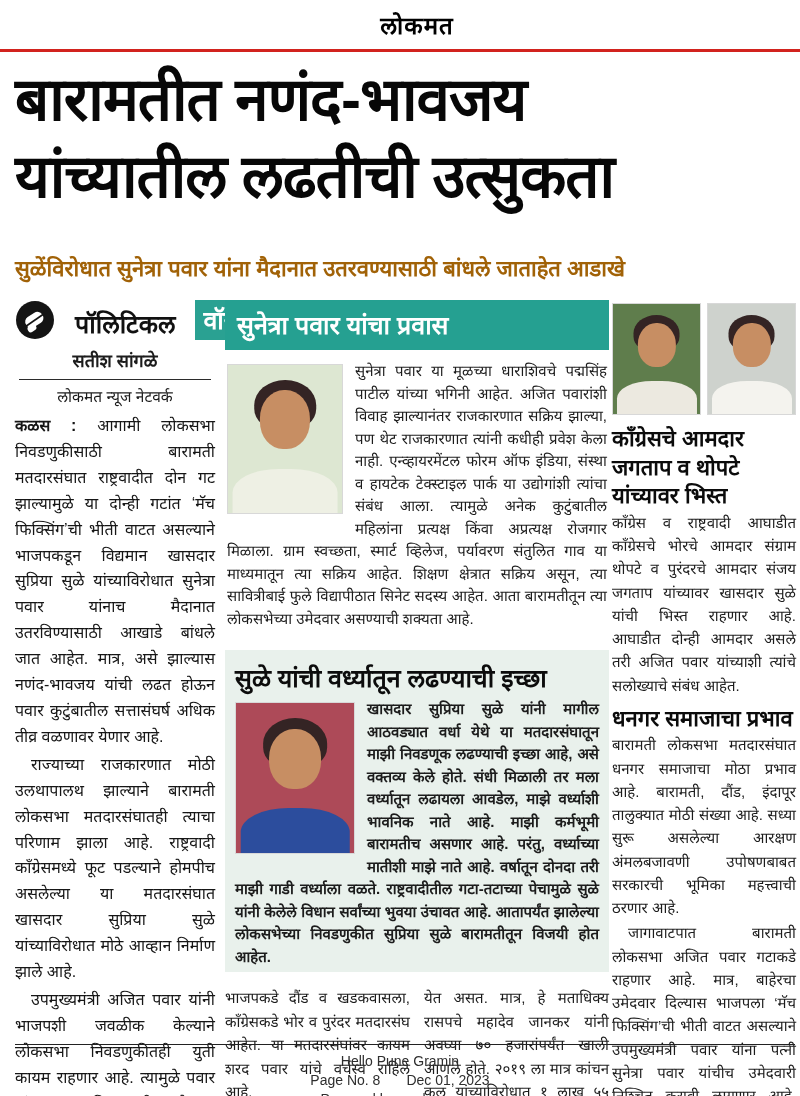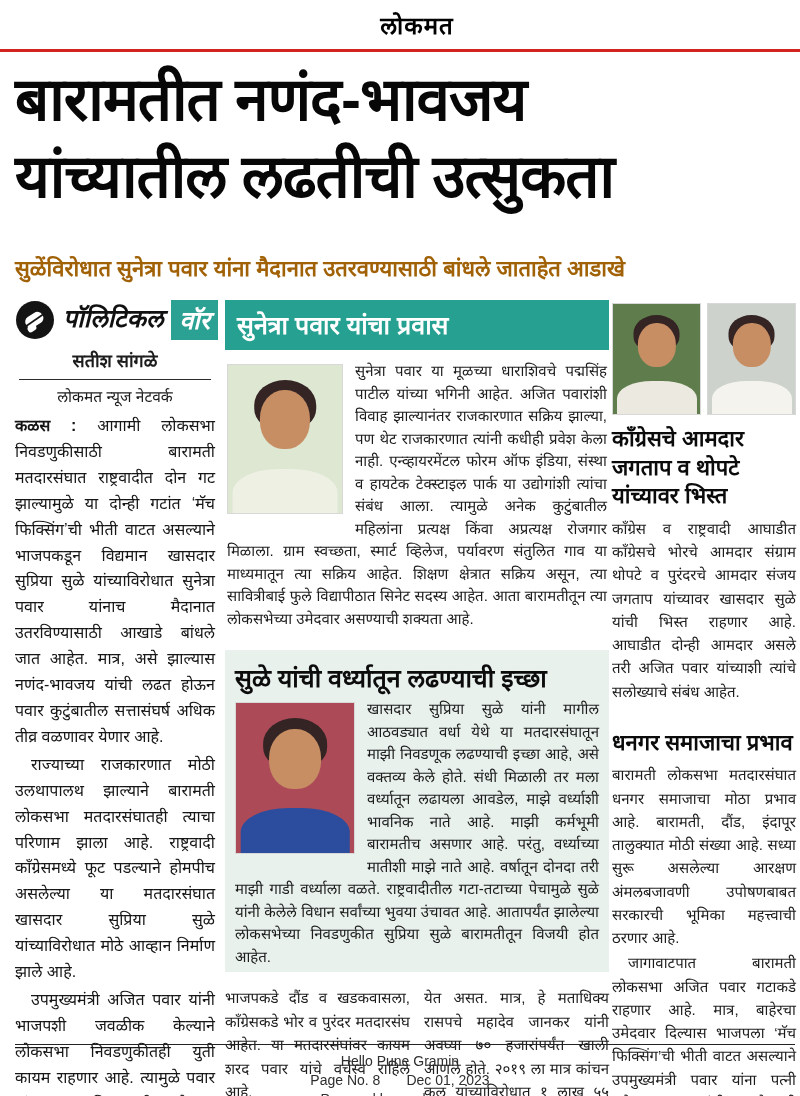--- a/index.html
+++ b/index.html
@@ -15,60 +15,60 @@
   
   .headline { position:absolute; top:62px; left:15px; right:8px; font-weight:800; font-size:60px; line-height:1.28; color:#070707; letter-spacing:-1px; }
   .subhead { position:absolute; top:252px; left:15px; right:8px; font-weight:700; font-size:22px; color:#a16207; }
 
   
   .col-left  { position:absolute; top:300px; left:15px;  width:200px; }
   .col-mid   { position:absolute; top:300px; left:225px; width:384px; }
   .col-right { position:absolute; top:303px; left:612px; width:184px; }
 
   
-  .pw-row { display:flex; align-items:flex-start; gap:8px;font-style:italic; }
+  .pw-row { display:flex; align-items:flex-end; gap:20px; }
   .pw-icon { width:40px; height:40px; flex:0 0 auto; }
   .pw-black { font-size:25px; font-weight:800; color:#111; }
   .pw-teal { font-size:25px; font-weight:800; color:#fff; background:#2aa192; padding:2px 8px 4px; }
   .byline { text-align:center; font-weight:700; font-size:18px; margin-top:8px; }
   .byline-rule { border-top:1.5px solid #2b2b2b; margin:7px 4px 5px; }
   .credit { text-align:center; font-size:15.5px; margin-bottom:6px; }
   .body-text { font-size:16px; line-height:1.62; text-align:justify; color:#161616; }
   .body-text p + p { text-indent:16px; margin-top:2px; }
   .lead-bold { font-weight:800; }
 
   
   .box1-header { background:#25a091; color:#fff; font-weight:700; font-size:25px; padding:7px 12px 9px; }
   .box1-body { padding:10px 2px 8px; font-size:15px; line-height:1.5; text-align:justify; }
   .box2 { margin-top:12px; background:#e9f1ec; padding:10px 10px 4px; }
   .box2 .box2-title { font-weight:800; font-size:25px; color:#0c0c0c; margin-bottom:4px; }
-  .box2-body { font-size:15px; line-height:1.5; text-align:justify; }
+  .box2-body { font-size:15px; line-height:1.5; text-align:justify;font-weight:bold; }
   .portrait { float:left; margin:4px 12px 4px 0; position:relative; overflow:hidden; border:1px solid #d8d8d8; }
   .portrait .hair { position:absolute; left:50%; transform:translateX(-50%); top:10%; width:54%; height:34%; background:#342424; border-radius:50% 50% 42% 42%; }
   .portrait .head { position:absolute; left:50%; transform:translateX(-50%); top:17%; width:44%; height:40%; background:#c78e63; border-radius:48% 48% 46% 46%; }
   .portrait .torso { position:absolute; left:50%; transform:translateX(-50%); bottom:-6%; width:92%; height:36%; border-radius:44% 44% 0 0; }
   .p-sunetra { width:116px; height:150px; background:#dde7d2; }
   .p-sunetra .torso { background:#eef0e4; }
   .p-supriya { width:120px; height:152px; background:#ad4a58; }
   .p-supriya .torso { background:#2c4d9d; }
   .p-mla-left { width:89px; height:112px; background:#5f7d4c; }
   .p-mla-left .torso { background:#ece9e0; }
   .p-mla-right { width:89px; height:112px; background:#ced2cd; }
   .p-mla-right .torso { background:#f4f3ee; }
 
   
   .cont { display:flex; gap:14px; margin-top:14px; }
   .cont .cont-col { width:185px; font-size:15px; line-height:1.57; text-align:justify; }
 
   
   .mla-photos { display:flex; gap:6px; }
   .right-heading { font-weight:800; font-size:22px; line-height:1.3; color:#0b0b0b; margin-top:10px; }
-  .right-text { font-size:15px; line-height:1.55; text-align:justify; margin-top:6px; }
+  .right-text { font-size:15px; line-height:1.55; text-align:justify; }
   .right-text p + p { text-indent:16px; margin-top:2px; }
-  .right-heading.second { margin-top:26px; }
+  .right-heading.second { margin-top:8px; }
 
   
   .footer-rule { position:absolute; top:1044px; left:15px; right:5px; border-top:1.5px solid #222; }
   .footer { position:absolute; top:1052px; left:0; right:0; text-align:center; font-size:14px; line-height:1.35; color:#2e2e2e; }
   .footer .pg-gap { display:inline-block; width:26px; }
 </style>
 </head>
 <body>
 
 <div class="page">

